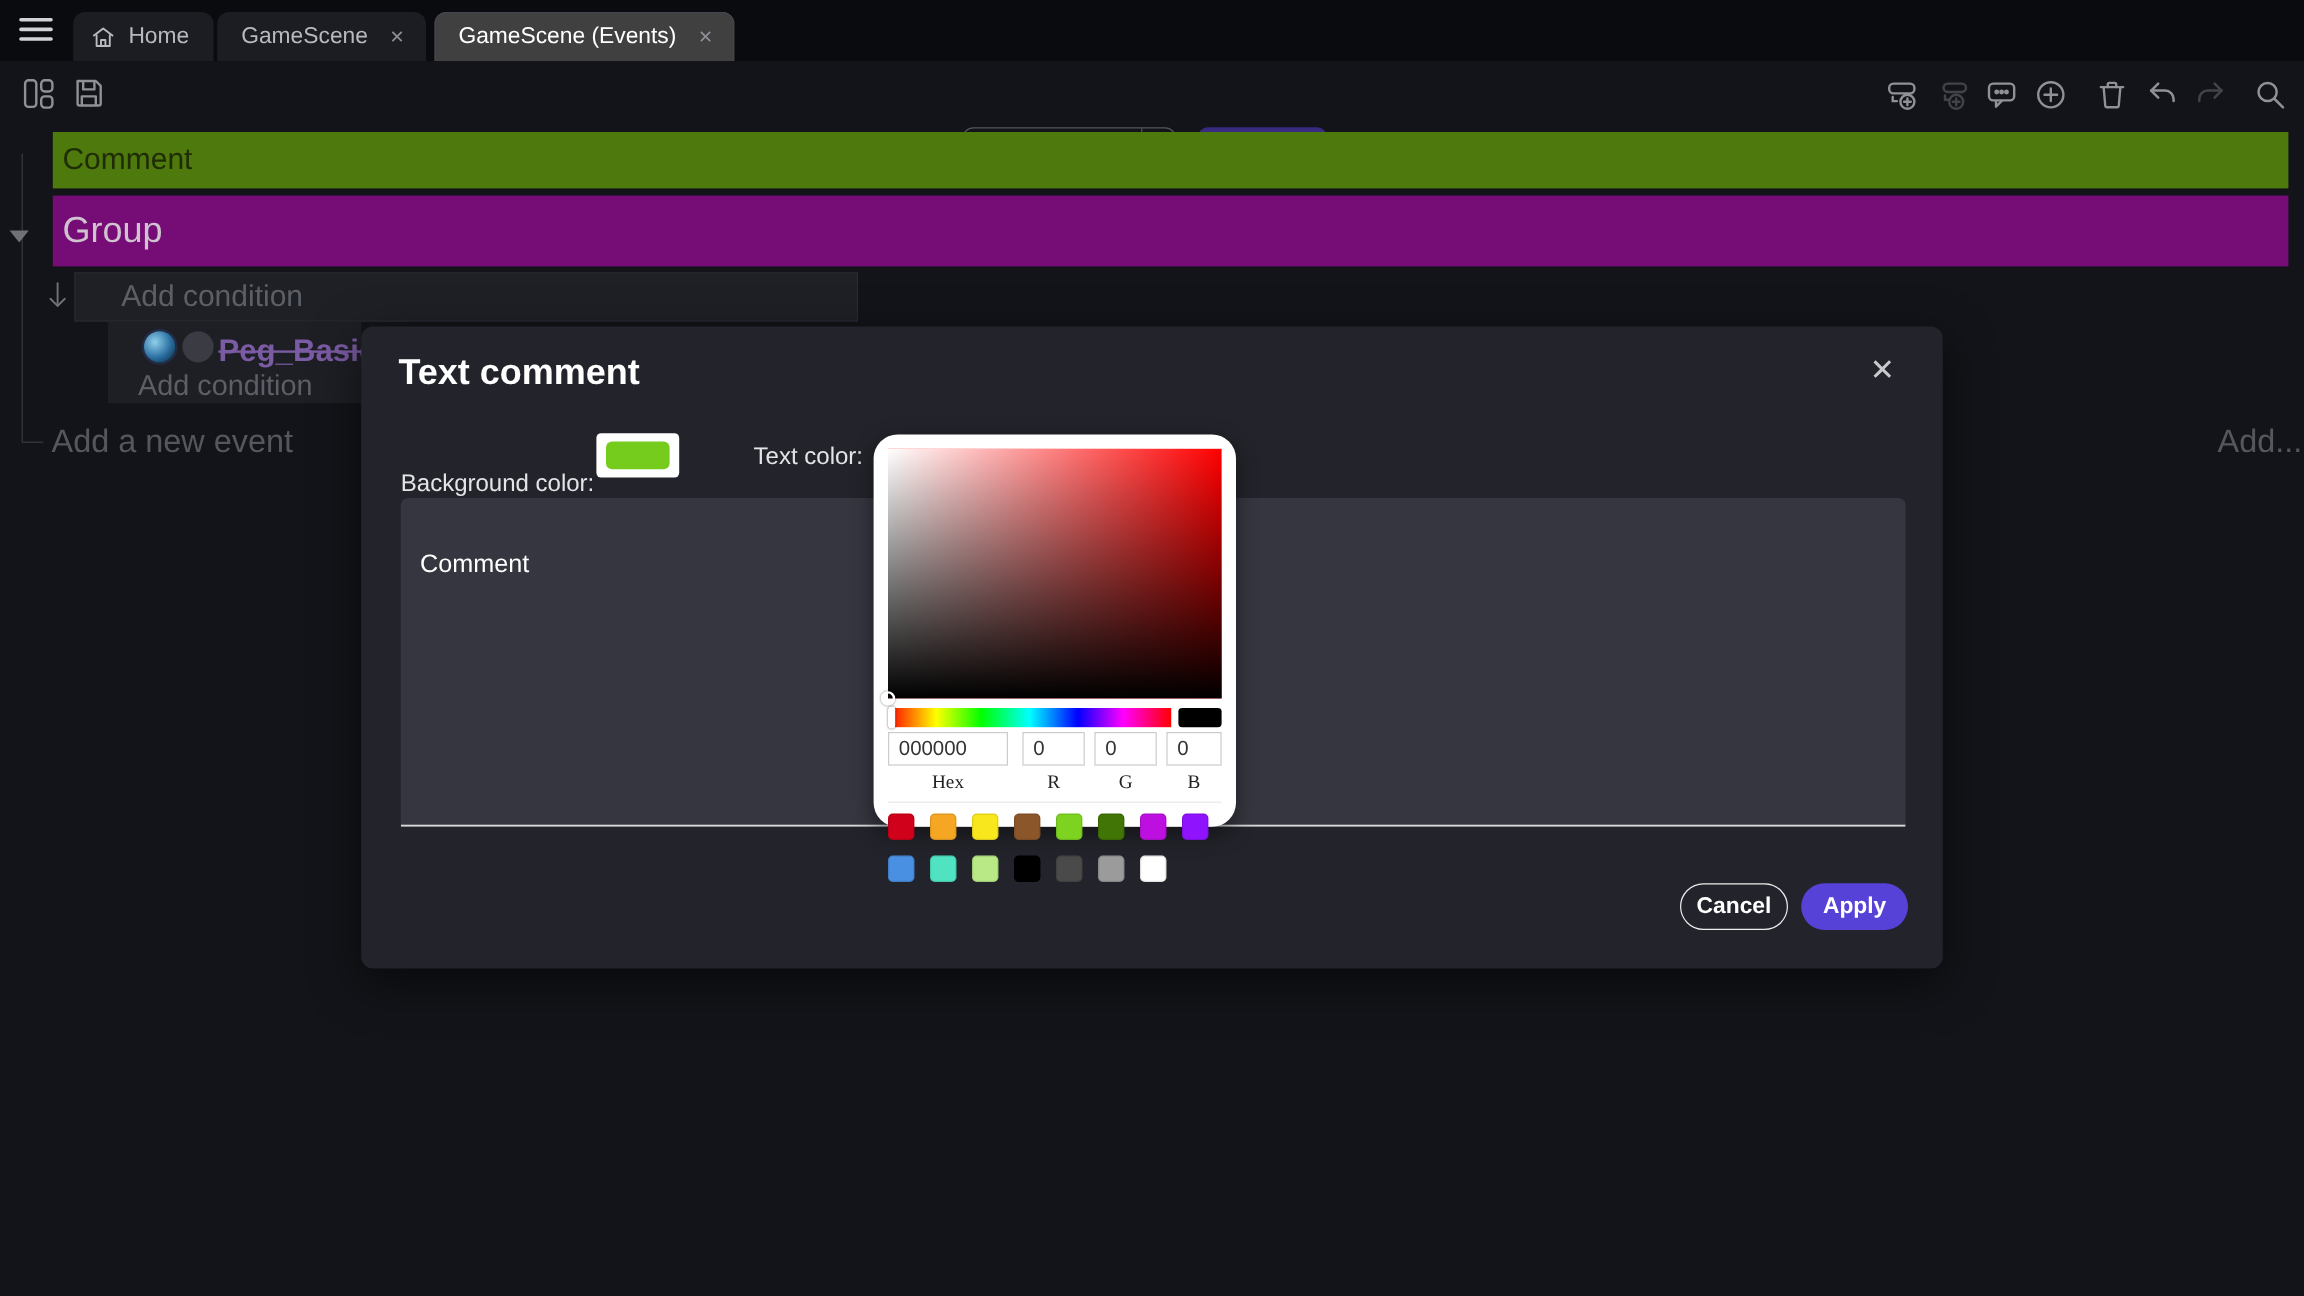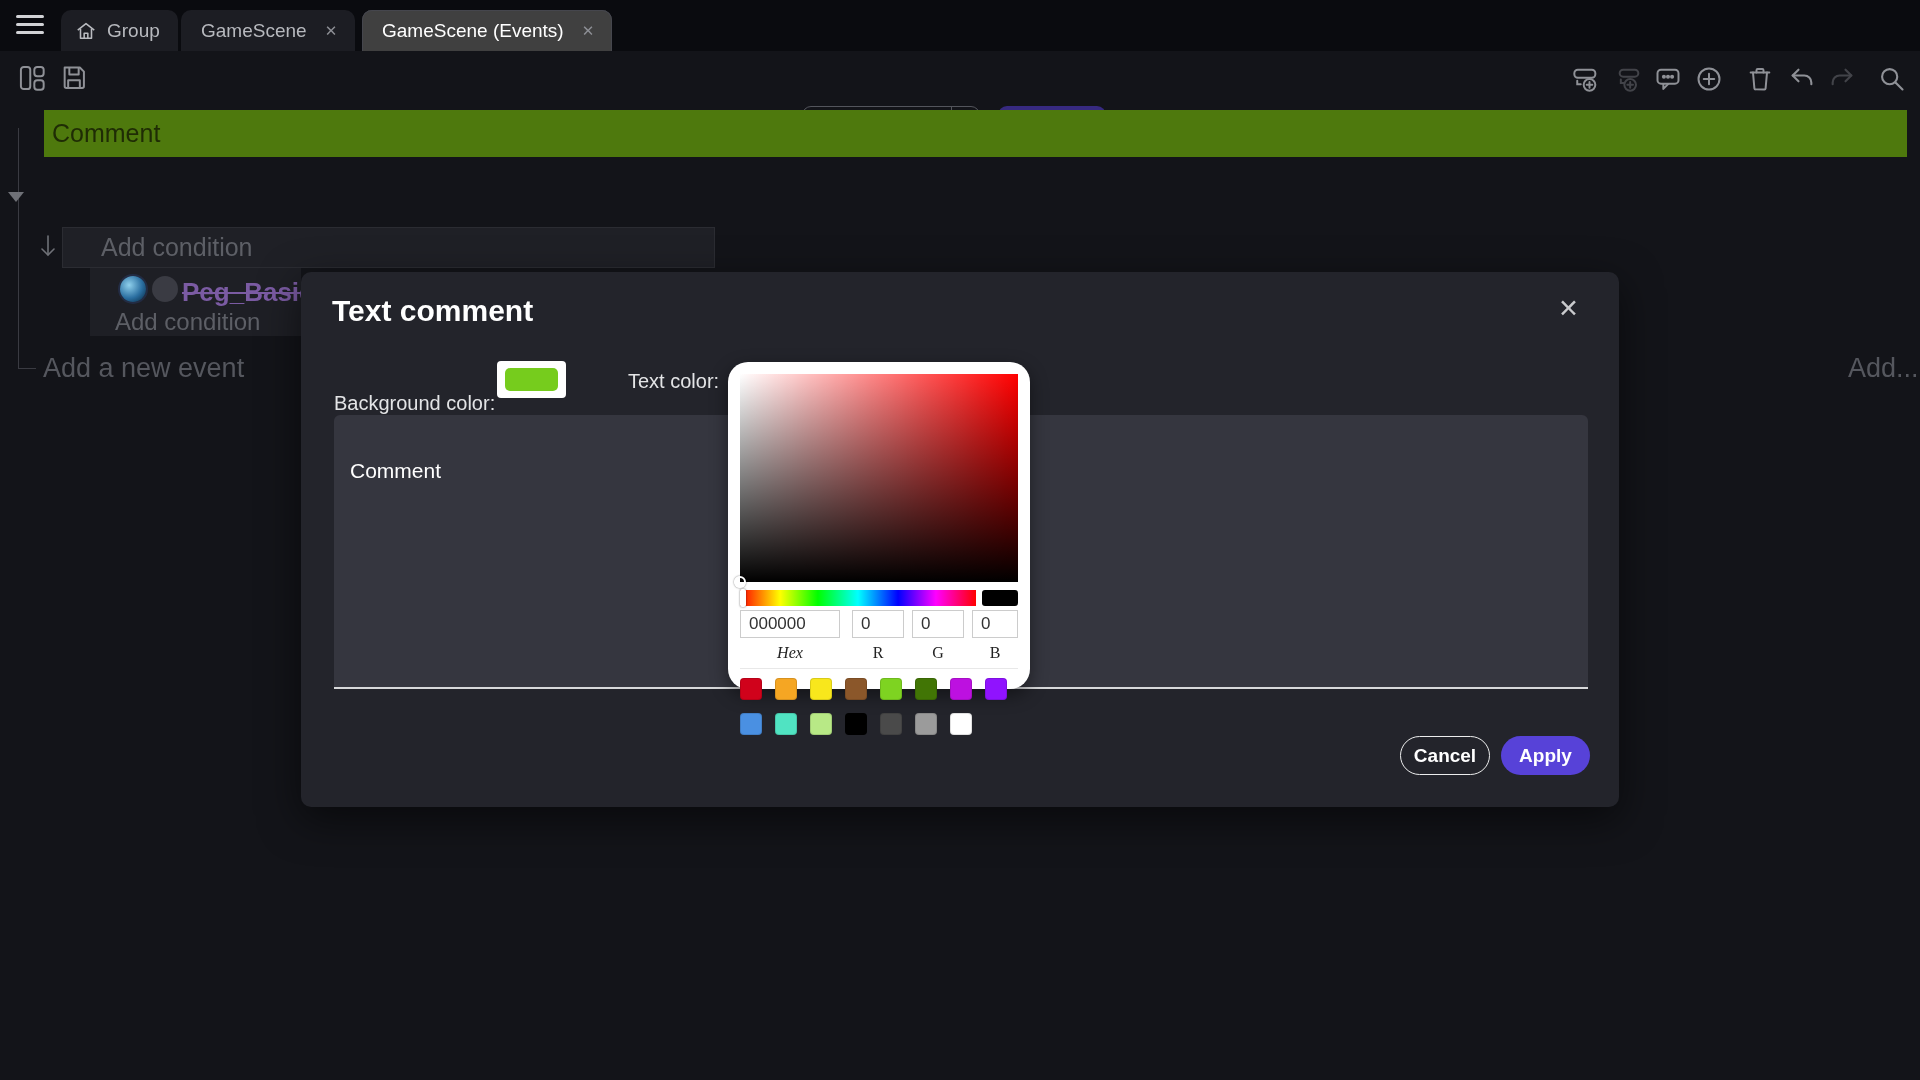--- a/index.html
+++ b/index.html
@@ -111,21 +111,21 @@
       </div>
 
     <div class="tab" style="left:61px; width:117px; padding-left:14px;">
       <span style="margin-right:10px; display:flex;">
         <svg width="22" height="22" viewBox="0 0 24 24" fill="none" stroke="#b9bbc0" stroke-width="1.7" stroke-linejoin="round">
           <path d="M3 11 L12 4 L21 11"></path>
             <path d="M6 9.6 V20 h12 V9.6"></path>
             <path d="M10 20 v-5.5 h4 V20"></path>
         </svg>
       </span>
-      <span>Group</span>
+      <span>Home</span>
     </div>
 
     <div class="tab" style="left:181px; width:174px; padding-left:20px;">
       <span>GameScene</span>
       <span class="tclose">✕</span>
     </div>
 
     <div class="tab active" style="left:362px; width:250px; padding-left:20px;">
       <span>GameScene (Events)</span>
       <span class="tclose">✕</span>
@@ -236,20 +236,23 @@
   <span style="position:absolute; left:38px; top:235px;">
     <svg width="20" height="26" viewBox="0 0 20 26" fill="none" stroke="#6f7177" stroke-width="1.6" stroke-linecap="round">
       <path d="M10 1 V19"></path>
         <path d="M4 14 L10 20 L16 14"></path>
     </svg>
   </span>
 
   <div class="comment-bar" style="background: rgb(78, 121, 13); color: rgb(31, 44, 5);">
     <span>Comment</span>
   </div>
+  <div class="group-bar" style="background: rgb(118, 12, 118); color: rgb(207, 195, 207);">
+    <span>Group</span>
+  </div>
   <div class="cond-zone">
     <span>Add condition</span>
   </div>
 
   <div class="subrow">
     <span class="obj-orb"></span>
     <span class="obj-circle"></span>
     <span class="obj-name">Peg_Basic</span>
     <span class="addc">Add condition</span>
   </div>
@@ -279,21 +282,21 @@
     </div>
     <div class="hue-bar">
       <span class="hue-handle"></span>
     </div>
     <div class="cur-color" id="cur-color" style="background: rgb(0, 0, 0);"></div>
 
     <input class="pk-input" style="left: 12px; width: 100px;" value="000000">
     <input class="pk-input" style="left: 124px;" value="0">
     <input class="pk-input" style="left: 184px;" value="0">
     <input class="pk-input" style="left: 244px; width: 46px;" value="0">
-    <span class="pk-label" style="left:12px; width:100px;font-style:italic;">Hex</span>
+    <span class="pk-label" style="left:12px; width:100px;">Hex</span>
     <span class="pk-label" style="left:124px;">R</span>
     <span class="pk-label" style="left:184px;">G</span>
     <span class="pk-label" style="left:244px; width:46px;">B</span>
 
     <div class="pk-divider"></div>
     <div class="presets" id="preset-rows">
         <div class="preset" style="background: rgb(208, 2, 27);"></div>
         <div class="preset" style="background: rgb(245, 166, 35);"></div>
         <div class="preset" style="background: rgb(248, 231, 28);"></div>
         <div class="preset" style="background: rgb(139, 87, 42);"></div>

